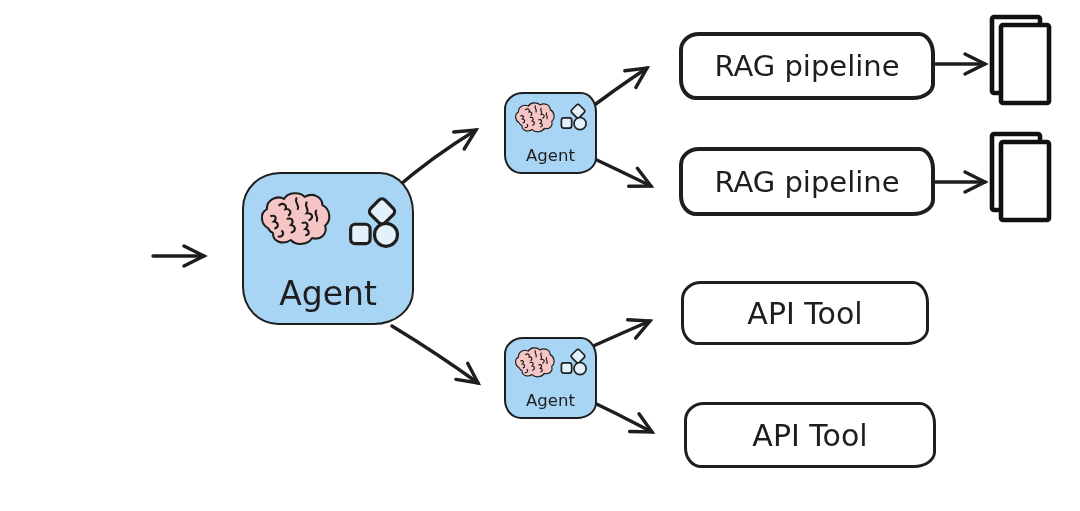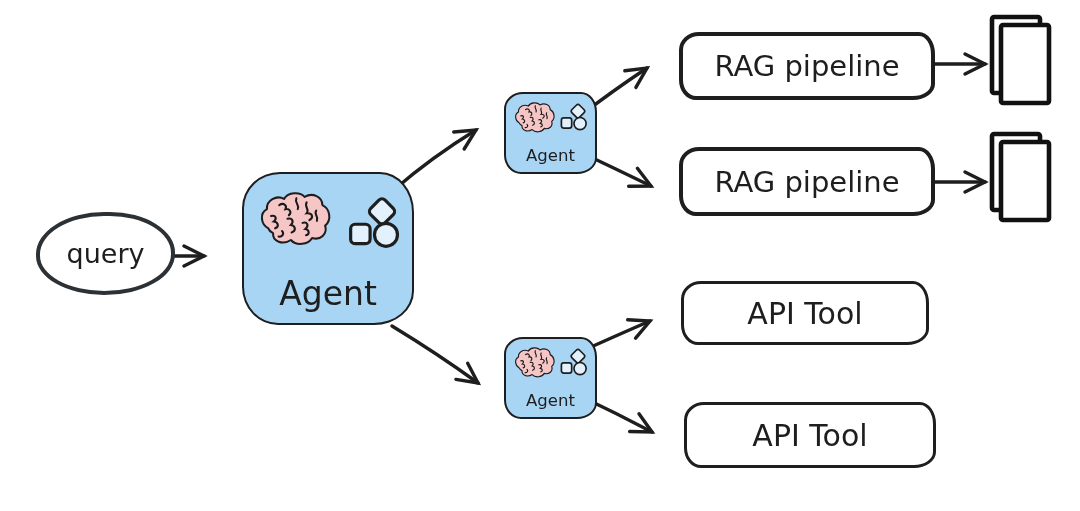--- a/index.html
+++ b/index.html
@@ -104,23 +104,20 @@
       <path class="shaft" d="M917,182 L985,182" marker-end="url(#ah)"></path>
     </g>
     <g>
       <path class="shaft" d="M580,352 Q613,337 650,321" marker-end="url(#ah)"></path>
     </g>
     <g>
       <path class="shaft" d="M580,396 Q616,413 652,432" marker-end="url(#ah)"></path>
     </g>
   </svg>
 
-  <div class="node ellipse">
-    <span>query</span>
-  </div>
 
   <div class="node agent agent-main">
     <svg class="brain" viewBox="0 0 110 92">
       <path class="outline" d="M16,56 C5,50 3,34 14,28 C13,15 28,7 39,13 C45,3 62,2 69,10 C81,3 95,10 95,22 C106,27 109,44 99,52 C103,64 92,74 80,70 C74,80 57,82 49,73 C37,81 22,75 23,63 C19,61 17,59 16,56 Z"></path>
       <path class="squiggle" d="M32,22 C38,18 44,22 41,28 C47,27 51,32 46,37"></path>
       <path class="squiggle" d="M57,12 C54,19 62,21 59,28"></path>
       <path class="squiggle" d="M72,18 C68,25 77,28 72,34 C80,33 83,40 76,44"></path>
       <path class="squiggle" d="M20,38 C27,36 29,42 24,46 C31,47 32,54 26,56"></path>
       <path class="squiggle" d="M44,42 C51,40 54,46 49,51 C56,52 57,60 50,62"></path>
       <path class="squiggle" d="M66,48 C73,46 76,52 70,57 C76,58 77,65 71,66"></path>

